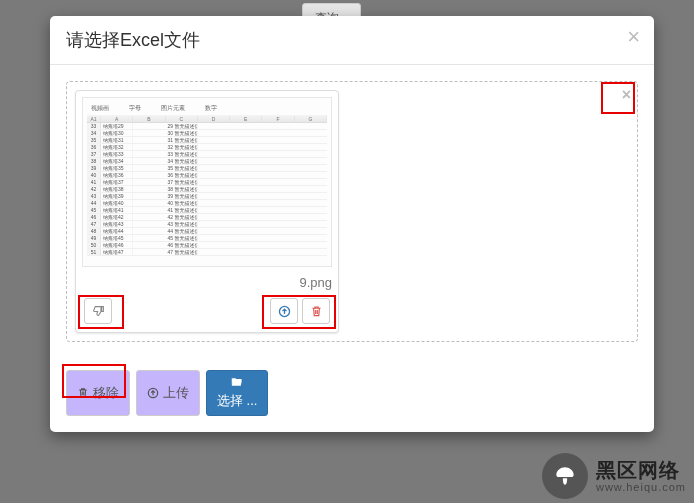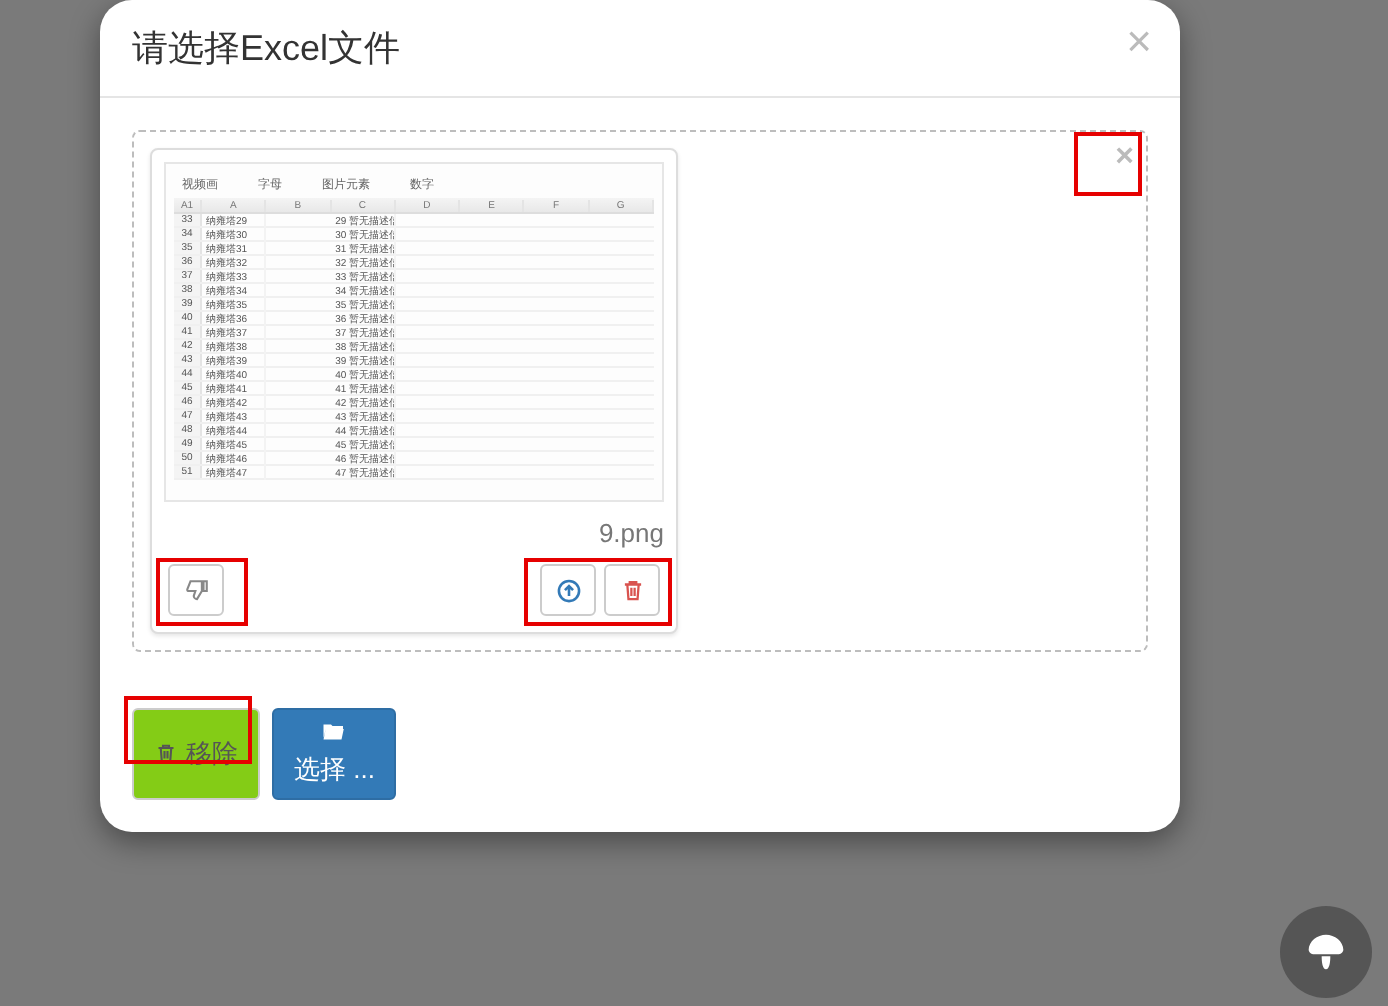--- a/index.html
+++ b/index.html
@@ -18,25 +18,25 @@
     left: 302px;
     background: #e6e6e6;
     border: 1px solid #ccc;
     color: #555;
     font-size: 12px;
     padding: 6px 12px;
     border-radius: 3px;
   }
   .modal {
     position: absolute;
-    top: 0;
+    top: 16px;
     left: 50px;
-    width: 540px;
+    width: 604px;
     background: #fff;
-    border-radius: 16px;
+    border-radius: 5px;
     box-shadow: 0 5px 15px rgba(0,0,0,.4);
   }
   .modal-header {
     padding: 12px 16px;
     border-bottom: 1px solid #e5e5e5;
     position: relative;
   }
   .modal-title {
     font-size: 18px;
     color: #333;
@@ -167,21 +167,21 @@
   .hl3 { right: -4px; bottom: -3px; width: 74px; height: 34px; }
   .modal-footer {
     padding: 12px 16px 16px 16px;
     display: flex;
     gap: 6px;
     position: relative;
   }
   .btn {
     border: 1px solid #ccc;
     border-radius: 3px;
-    background: #84cc16;
+    background: #c4b5fd;
     font-size: 13px;
     padding: 5px 10px;
     display: inline-flex;
     align-items: center;
     gap: 4px;
     color: #555;
     cursor: pointer;
   }
   .btn-primary {
     background: #337ab7;
@@ -471,28 +471,39 @@
   </div>
 
   <div class="modal-footer">
     <div class="hl hl4"></div>
     <button class="btn">
       <svg viewBox="0 0 16 16" width="12" height="12" stroke="#555" fill="none" stroke-width="1.4">
           <path d="M3 4h10 M6 4V2.5h4V4 M4.5 4l.7 9h5.6l.7-9 M7 6v5 M9 6v5"></path>
         </svg>
       <span>移除</span>
     </button>
+    <button class="btn">
+      <svg viewBox="0 0 16 16" width="12" height="12" stroke="#555" fill="none" stroke-width="1.6">
+          <circle cx="8" cy="8" r="6.2"></circle>
+          <path d="M8 11V5 M5.5 7.5L8 5l2.5 2.5"></path>
+        </svg>
+      <span>上传</span>
+    </button>
     <button class="btn btn-primary">
       <svg viewBox="0 0 16 16" width="12" height="12" fill="#fff">
           <path d="M1 3h5l1 1h7v2H2.5L1 12V3z M2.5 6h12L13 13H1l1.5-7z"></path>
         </svg>
       <span>选择 ...</span>
     </button>
   </div>
 </div>
 
 <div class="watermark">
   <div class="wm-logo">
     <svg viewBox="0 0 24 24">
         <path fill="#fff" d="M4 11c0-4 4-7 8-7s8 3 8 7c0 1-1 2-2 2H6c-1 0-2-1-2-2z M10 14h4c0 3-.5 6-2 6s-2-3-2-6z"></path>
       </svg>
   </div>
+  <div class="wm-text">
+    <span class="wm-cn">黑区网络</span>
+    <span class="wm-en">www.heiqu.com</span>
+  </div>
 </div>
 
 </body></html>

